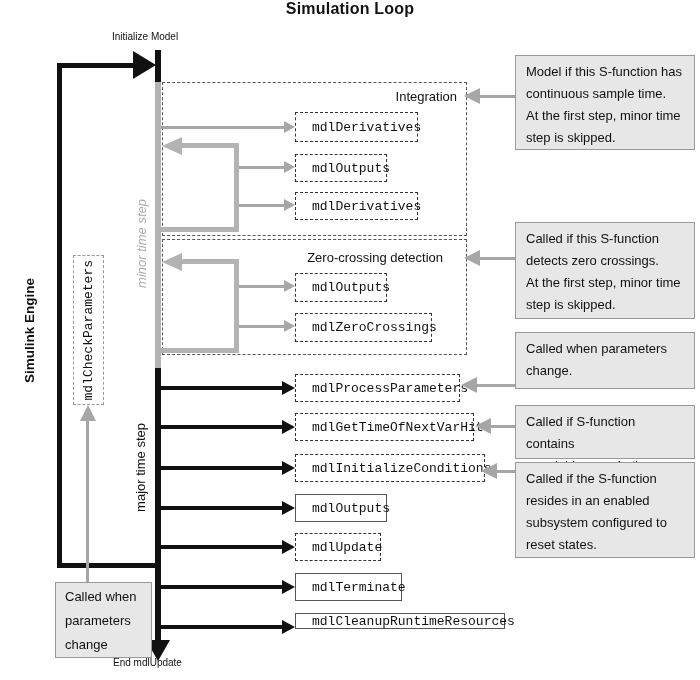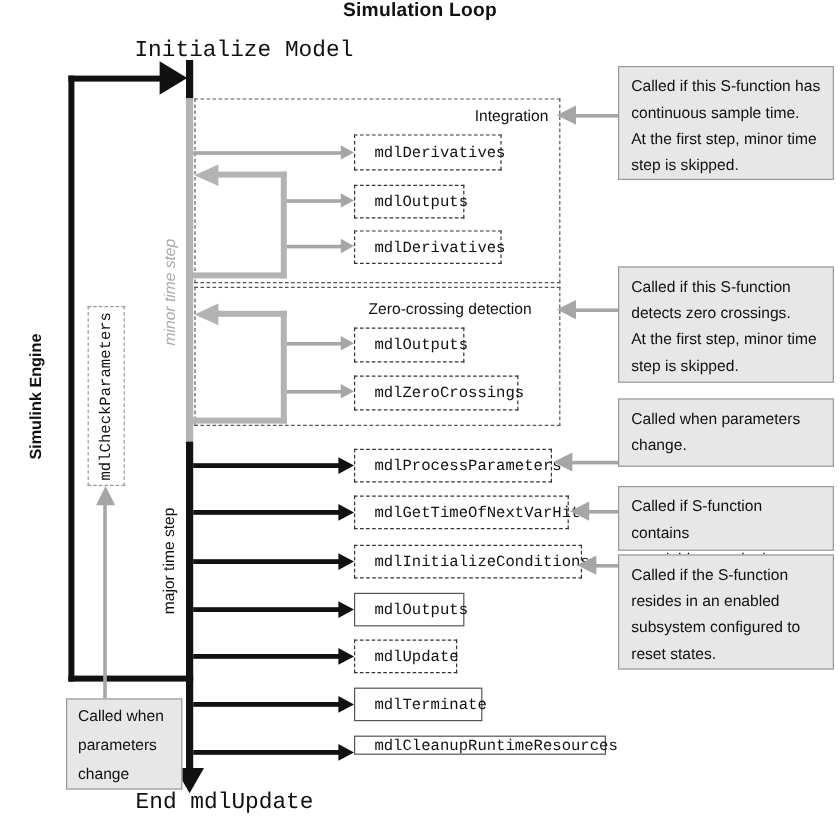--- a/index.html
+++ b/index.html
@@ -2,21 +2,21 @@
 <html><head>
 <meta charset="utf-8">
 <style>
   html,body{margin:0;padding:0;background:#ffffff;}
   .canvas{
     position:relative;width:700px;height:680px;background:#ffffff;overflow:hidden;
     font-family:"Liberation Sans","DejaVu Sans",sans-serif;color:#111;border-radius:32px;
   }
   .title{position:absolute;left:0;top:10;width:700px;text-align:center;
          font-size:16px;font-weight:bold;letter-spacing:.2px;}
-  .lbl{position:absolute;font-size:19px;white-space:nowrap;font-family:Liberation Mono, monospace;}
+  .lbl{position:absolute;font-size:10px;white-space:nowrap;}
   .line{position:absolute;background:#111111;}
   .gline{position:absolute;background:#b3b3b3;}
   .tgline{position:absolute;background:#a6a6a6;}
   .ah{position:absolute;width:0;height:0;}
   .fnbox{position:absolute;box-sizing:border-box;background:#ffffff;
          border:1px dashed #333;display:flex;align-items:center;padding:0 16px;
          font-family:"Liberation Mono","DejaVu Sans Mono",monospace;font-size:13px;white-space:nowrap;}
   .fnbox.solid{border:1px solid #555;}
   .groupbox{position:absolute;border:1px dashed #555;background:transparent;}
   .grouplabel{position:absolute;font-size:13px;white-space:nowrap;}
@@ -132,21 +132,21 @@
   <div class="fnbox" style="left:295px;top:533px;width:86px;height:28px;text-align:right;">
       <span>mdlUpdate</span>
     </div>
   <div class="fnbox solid" style="left:295px;top:573px;width:107px;height:28px;">
       <span>mdlTerminate</span>
     </div>
   <div class="fnbox solid" style="left:295px;top:613px;width:210px;height:16px;">
       <span>mdlCleanupRuntimeResources</span>
     </div>
 
-  <div class="note" style="left:515px;top:55px;height:95px;">Called if this S-function has
+  <div class="note" style="left:515px;top:55px;height:95px;">Model if this S-function has
 continuous sample time.
 At the first step, minor time
 step is skipped.</div>
   <div class="note" style="left:515px;top:222px;height:97px;">Called if this S-function
 detects zero crossings.
 At the first step, minor time
 step is skipped.</div>
   <div class="note" style="left:515px;top:332px;height:57px;">Called when parameters
 change.</div>
   <div class="note" style="left:515px;top:405px;height:54px;">Called if S-function contains

